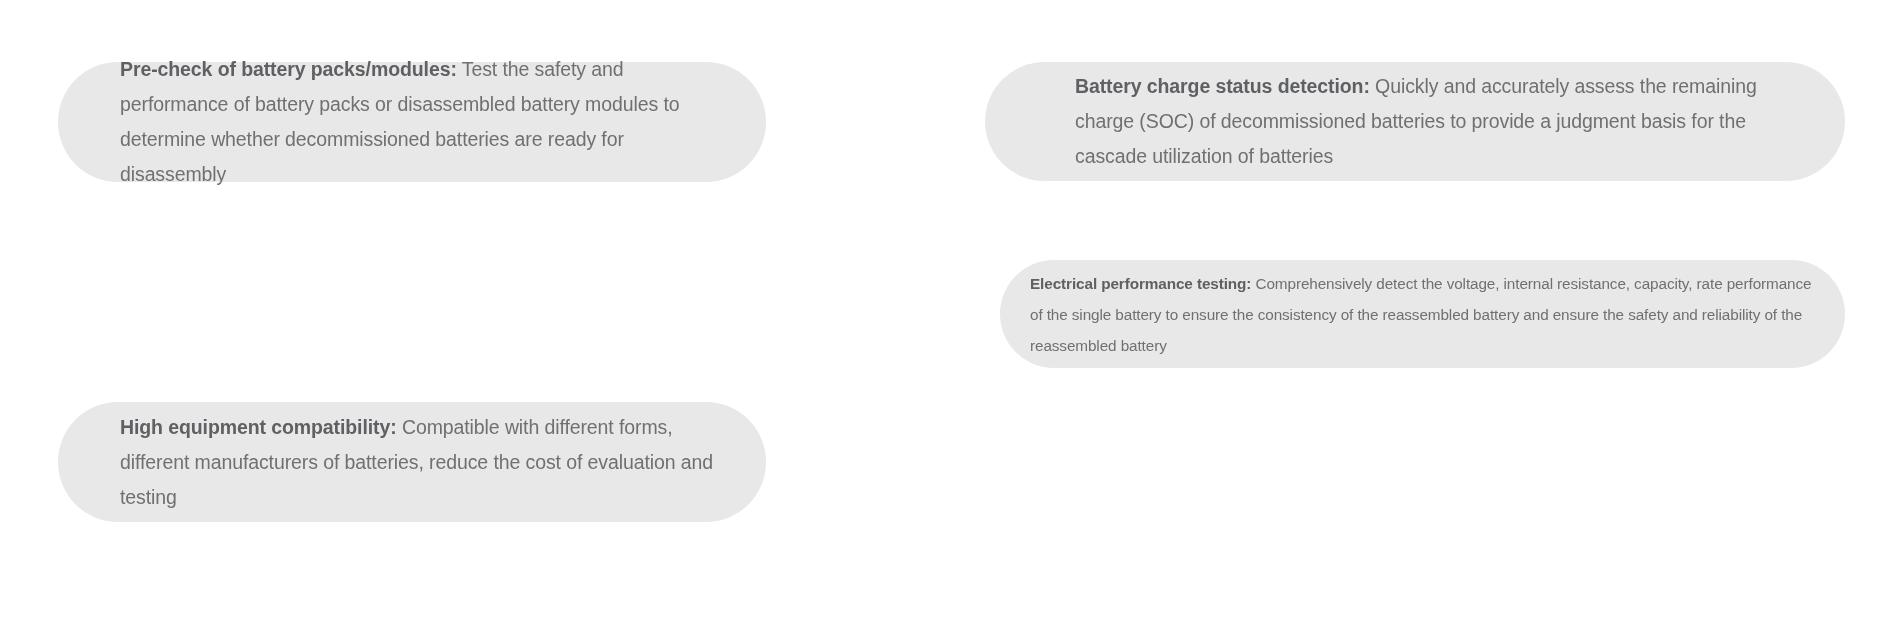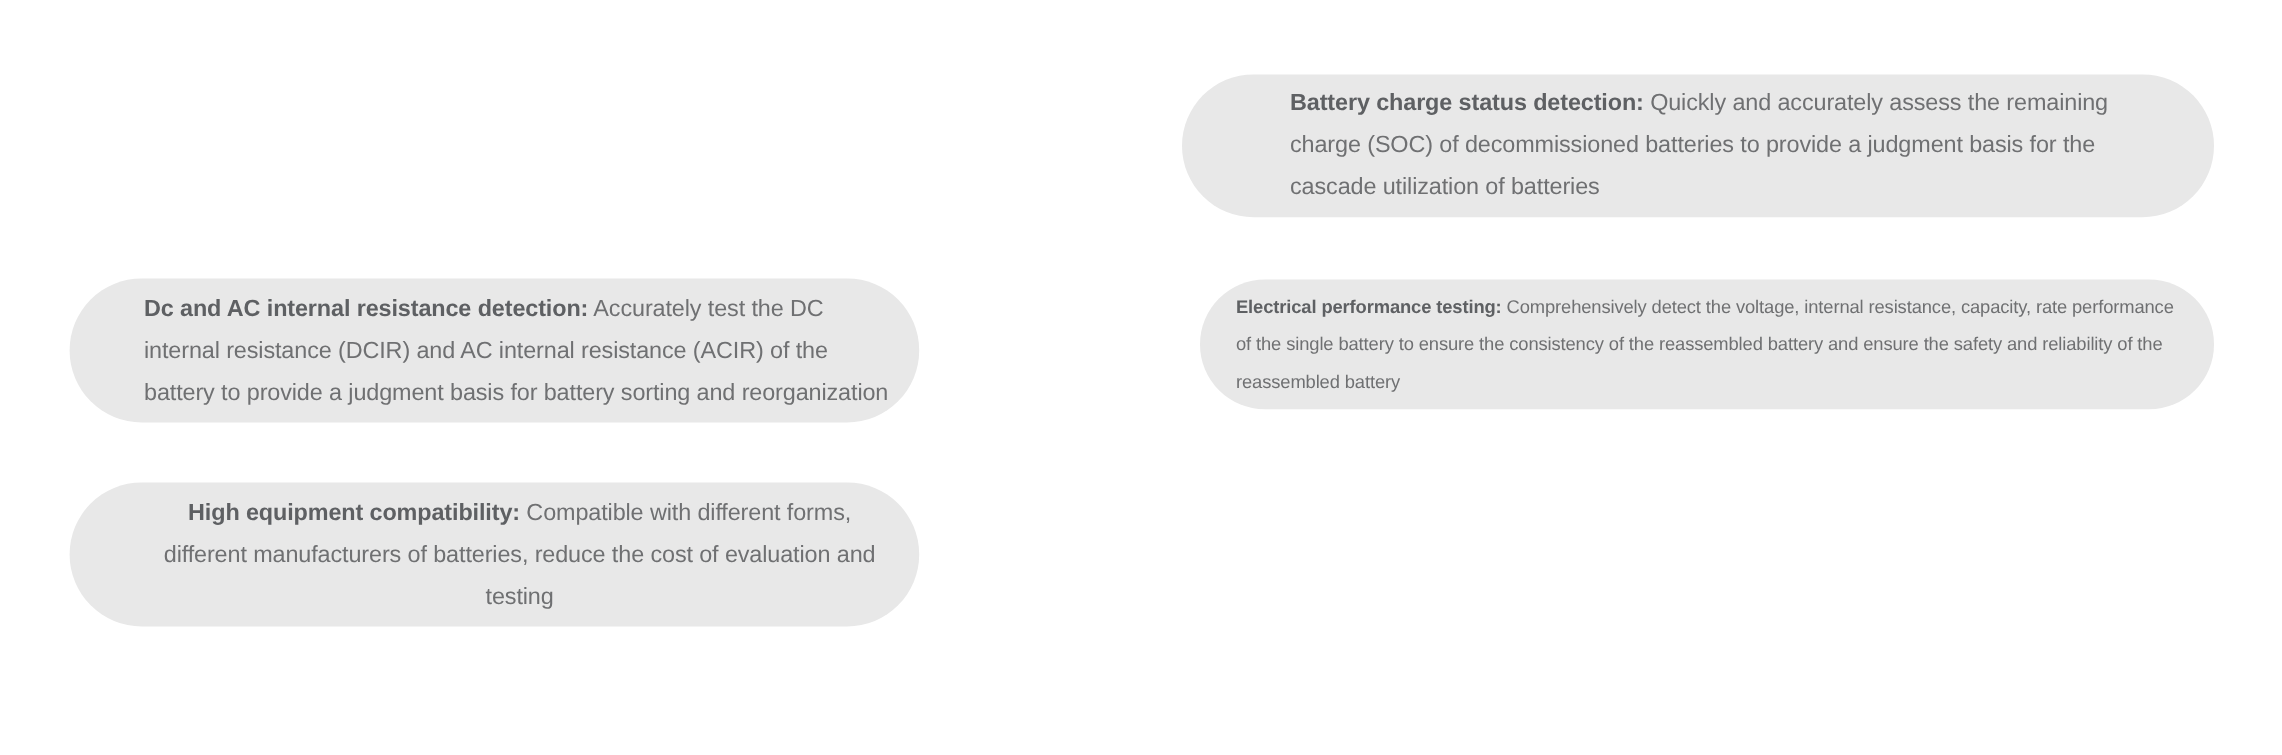--- a/index.html
+++ b/index.html
@@ -56,68 +56,67 @@
   #card-resistance .card-text {
     padding: 0 20px 0 62px;
     font-size: 19.5px;
     line-height: 35px;
   }
 
   #card-compatibility {
     left: 58px;  top: 402px;
     width: 708px; height: 120px;
     border-radius: 60px;
-    text-align: center;
   }
   #card-compatibility .card-text {
     padding: 0 20px 0 62px;
     font-size: 19.5px;
     line-height: 35px;
   }
 
   
   #card-charge {
     left: 985px; top: 62px;
     width: 860px; height: 119px;
     border-radius: 60px;
   }
   #card-charge .card-text {
     padding: 0 40px 0 90px;
     font-size: 19.5px;
     line-height: 35px;
   }
 
   #card-electrical {
-    left: 1000px; top: 233px;
+    left: 1000px; top: 260px;
     width: 845px; height: 108px;
     border-radius: 54px;
   }
   #card-electrical .card-text {
     padding: 0 26px 0 30px;
     font-size: 15.3px;
     line-height: 31px;
   }
 </style>
 </head>
 <body>
 
 <div id="stage">
 
+  <div class="card" id="card-precheck">
+    <div class="card-text">
+      <b>Pre-check of battery packs/modules:</b><span> Test the safety and performance of battery packs or disassembled battery modules to determine whether decommissioned batteries are ready for disassembly</span>
+    </div>
+  </div>
 
   <div class="card" id="card-charge">
     <div class="card-text">
       <b>Battery charge status detection:</b><span> Quickly and accurately assess the remaining charge (SOC) of decommissioned batteries to provide a judgment basis for the cascade utilization of batteries</span>
     </div>
   </div>
 
-  <div class="card" id="card-resistance">
-    <div class="card-text">
-      <b>Dc and AC internal resistance detection:</b><span>  Accurately test the DC internal resistance (DCIR) and AC internal resistance (ACIR) of the battery to provide a judgment basis for battery sorting and reorganization</span>
-    </div>
-  </div>
 
   <div class="card" id="card-electrical">
     <div class="card-text">
       <b>Electrical performance testing:</b><span>  Comprehensively detect the voltage, internal resistance, capacity, rate performance of the single battery to ensure the consistency of the reassembled battery and ensure the safety and reliability of the reassembled battery</span>
     </div>
   </div>
 
   <div class="card" id="card-compatibility">
     <div class="card-text">
       <b>High equipment compatibility:</b><span>  Compatible with different forms, different manufacturers of batteries, reduce the cost of evaluation and testing</span>

